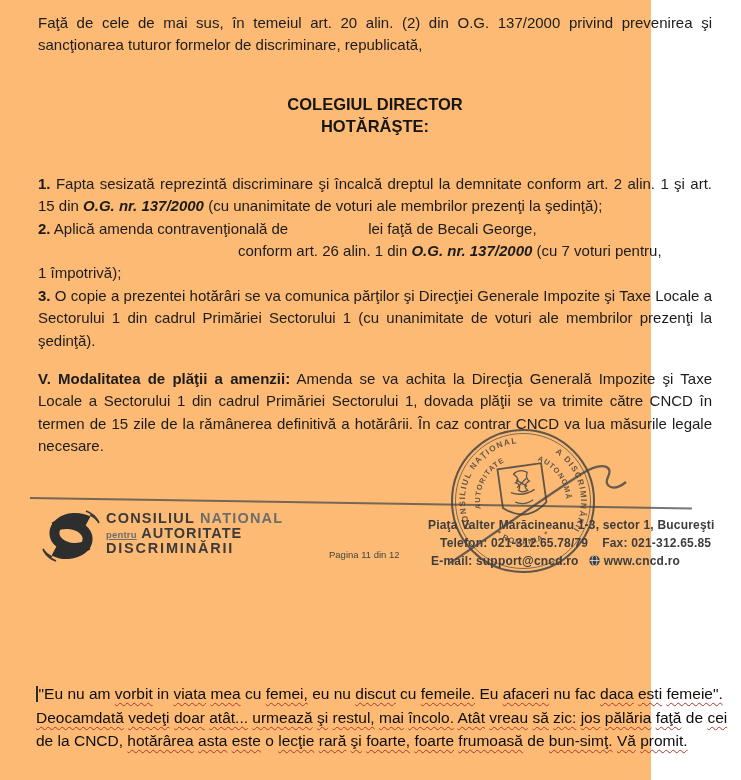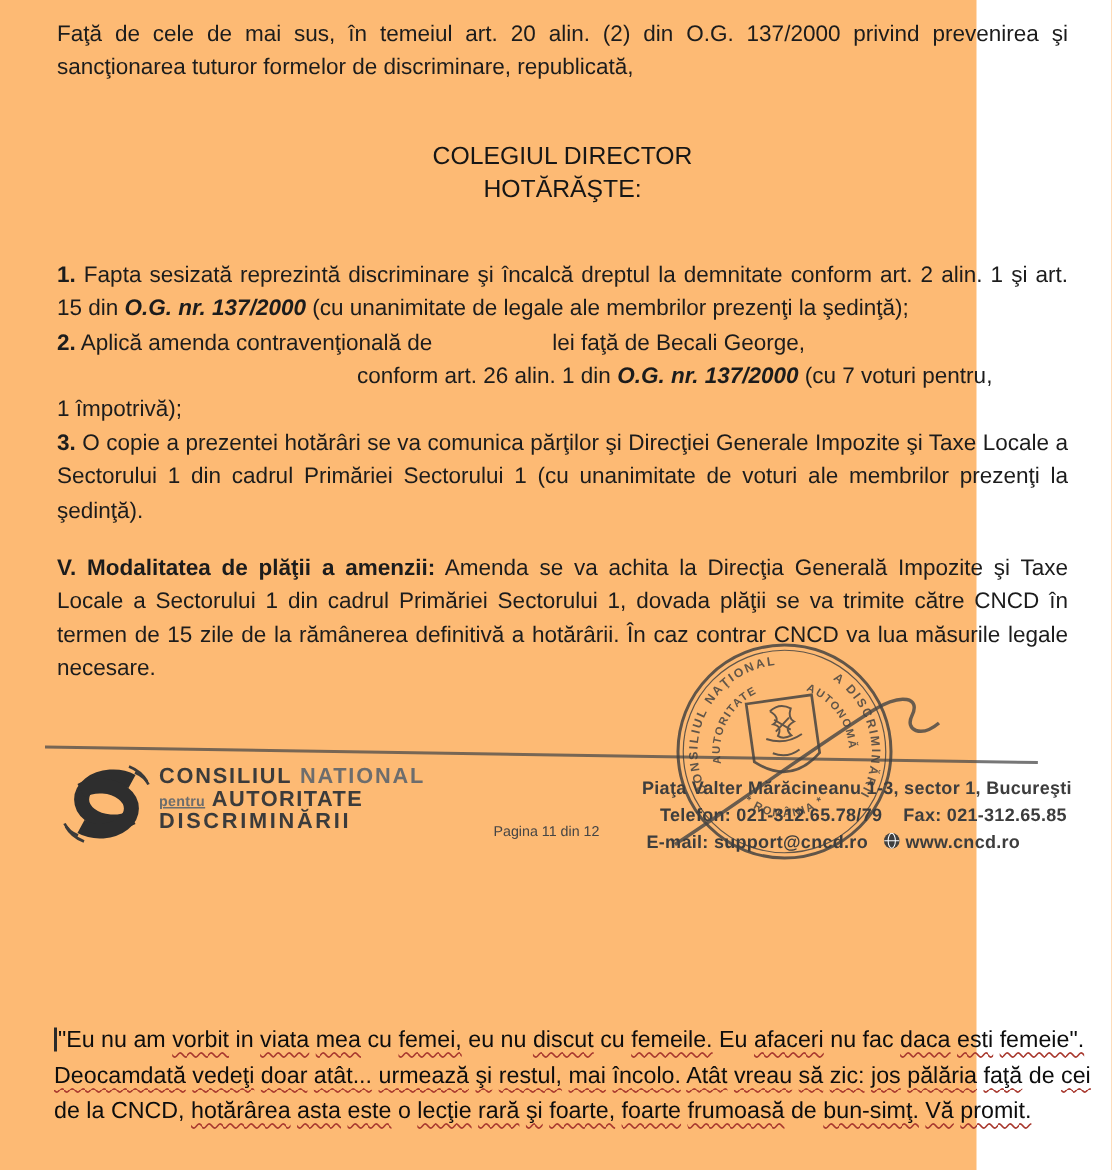--- a/index.html
+++ b/index.html
@@ -4,21 +4,21 @@
 <style>
   html,body{margin:0;padding:0;}
   body{width:741px;height:780px;background:#ffffff;overflow:hidden;
        font-family:"Liberation Sans", sans-serif;color:#1f1f1f;}
   .page{position:relative;width:651px;height:780px;background:#fdba74;}
 
   
   .flow{position:absolute;left:38px;top:12px;width:674px;}
   .para{margin:0;font-size:15px;line-height:22.4px;text-align:justify;text-align-last:left;color:#1c1c1c;}
   .intro{margin-bottom:0;}
-  .heading{margin-top:36px;text-align:center;font-weight:normal;font-size:16.5px;line-height:22px;color:#161616;}
+  .heading{margin-top:36px;text-align:center;font-weight:bold;font-size:16.5px;line-height:22px;color:#161616;}
   .items{margin-top:36px;}
   .para b.ref{font-style:italic;}
   .p2{text-align:left;}
   .gap{display:inline-block;width:80px;}
   .ind2{display:inline-block;width:200px;}
   .pV{margin-top:16px;}
 
   
   .sep-line{position:absolute;left:30px;top:497px;width:662px;height:1.7px;background:#4a4a4a;
             opacity:.75;transform:rotate(0.9deg);transform-origin:left center;}
@@ -60,21 +60,21 @@
     <p class="para intro">
       <span>Faţă de cele de mai sus, în temeiul art. 20 alin. (2) din O.G. 137/2000 privind prevenirea şi sancţionarea tuturor formelor de discriminare, republicată,</span>
     </p>
 
     <div class="heading">
       <div>COLEGIUL DIRECTOR</div>
       <div>HOTĂRĂŞTE:</div>
     </div>
 
     <div class="items">
-      <p class="para"><b>1.</b><span> Fapta sesizată reprezintă discriminare şi încalcă dreptul la demnitate conform art. 2 alin. 1 şi art. 15 din </span><b class="ref">O.G. nr. 137/2000</b><span> (cu unanimitate de legale ale membrilor prezenţi la şedinţă);</span></p>
+      <p class="para"><b>1.</b><span> Fapta sesizată reprezintă discriminare şi încalcă dreptul la demnitate conform art. 2 alin. 1 şi art. 15 din </span><b class="ref">O.G. nr. 137/2000</b><span> (cu unanimitate de voturi ale membrilor prezenţi la şedinţă);</span></p>
 
       <p class="para p2"><b>2.</b><span> Aplică amenda contravenţională de</span><span class="gap"></span><span>lei faţă de Becali George,</span><br>
       <span class="ind2"></span><span>conform art. 26 alin. 1 din </span><b class="ref">O.G. nr. 137/2000</b><span> (cu 7 voturi pentru,</span><br>
       <span>1 împotrivă);</span></p>
 
       <p class="para"><b>3.</b><span> O copie a prezentei hotărâri se va comunica părţilor şi Direcţiei Generale Impozite şi Taxe Locale a Sectorului 1 din cadrul Primăriei Sectorului 1 (cu unanimitate de voturi ale membrilor prezenţi la şedinţă).</span></p>
     </div>
 
     <p class="para pV"><b>V. Modalitatea de plăţii a amenzii:</b><span> Amenda se va achita la Direcţia Generală Impozite şi Taxe Locale a Sectorului 1 din cadrul Primăriei Sectorului 1, dovada plăţii se va trimite către CNCD în termen de 15 zile de la rămânerea definitivă a hotărârii. În caz contrar CNCD va lua măsurile legale necesare.</span></p>
   </div>

